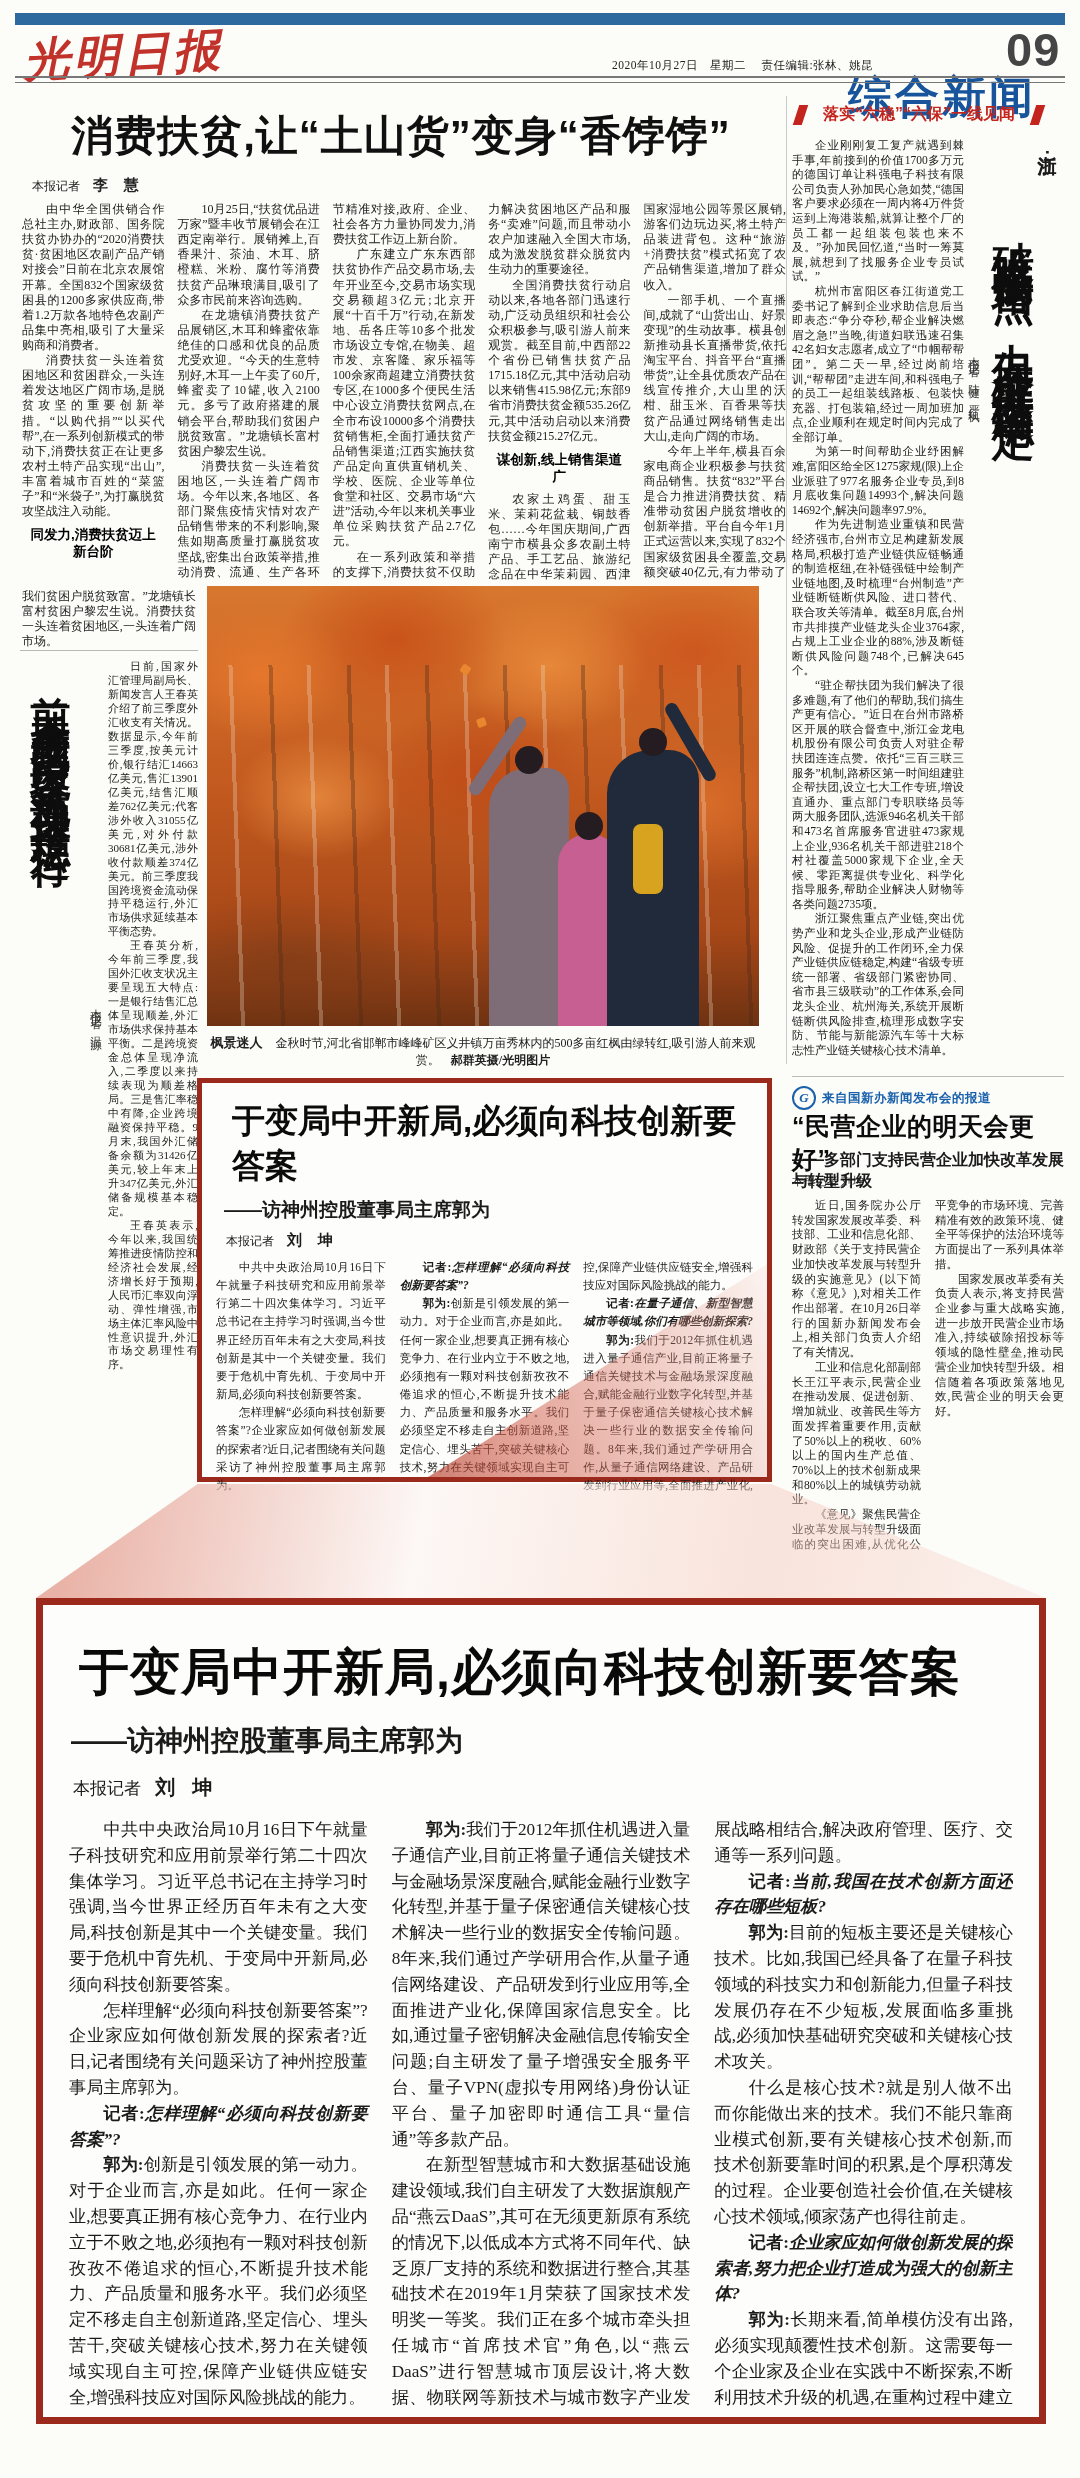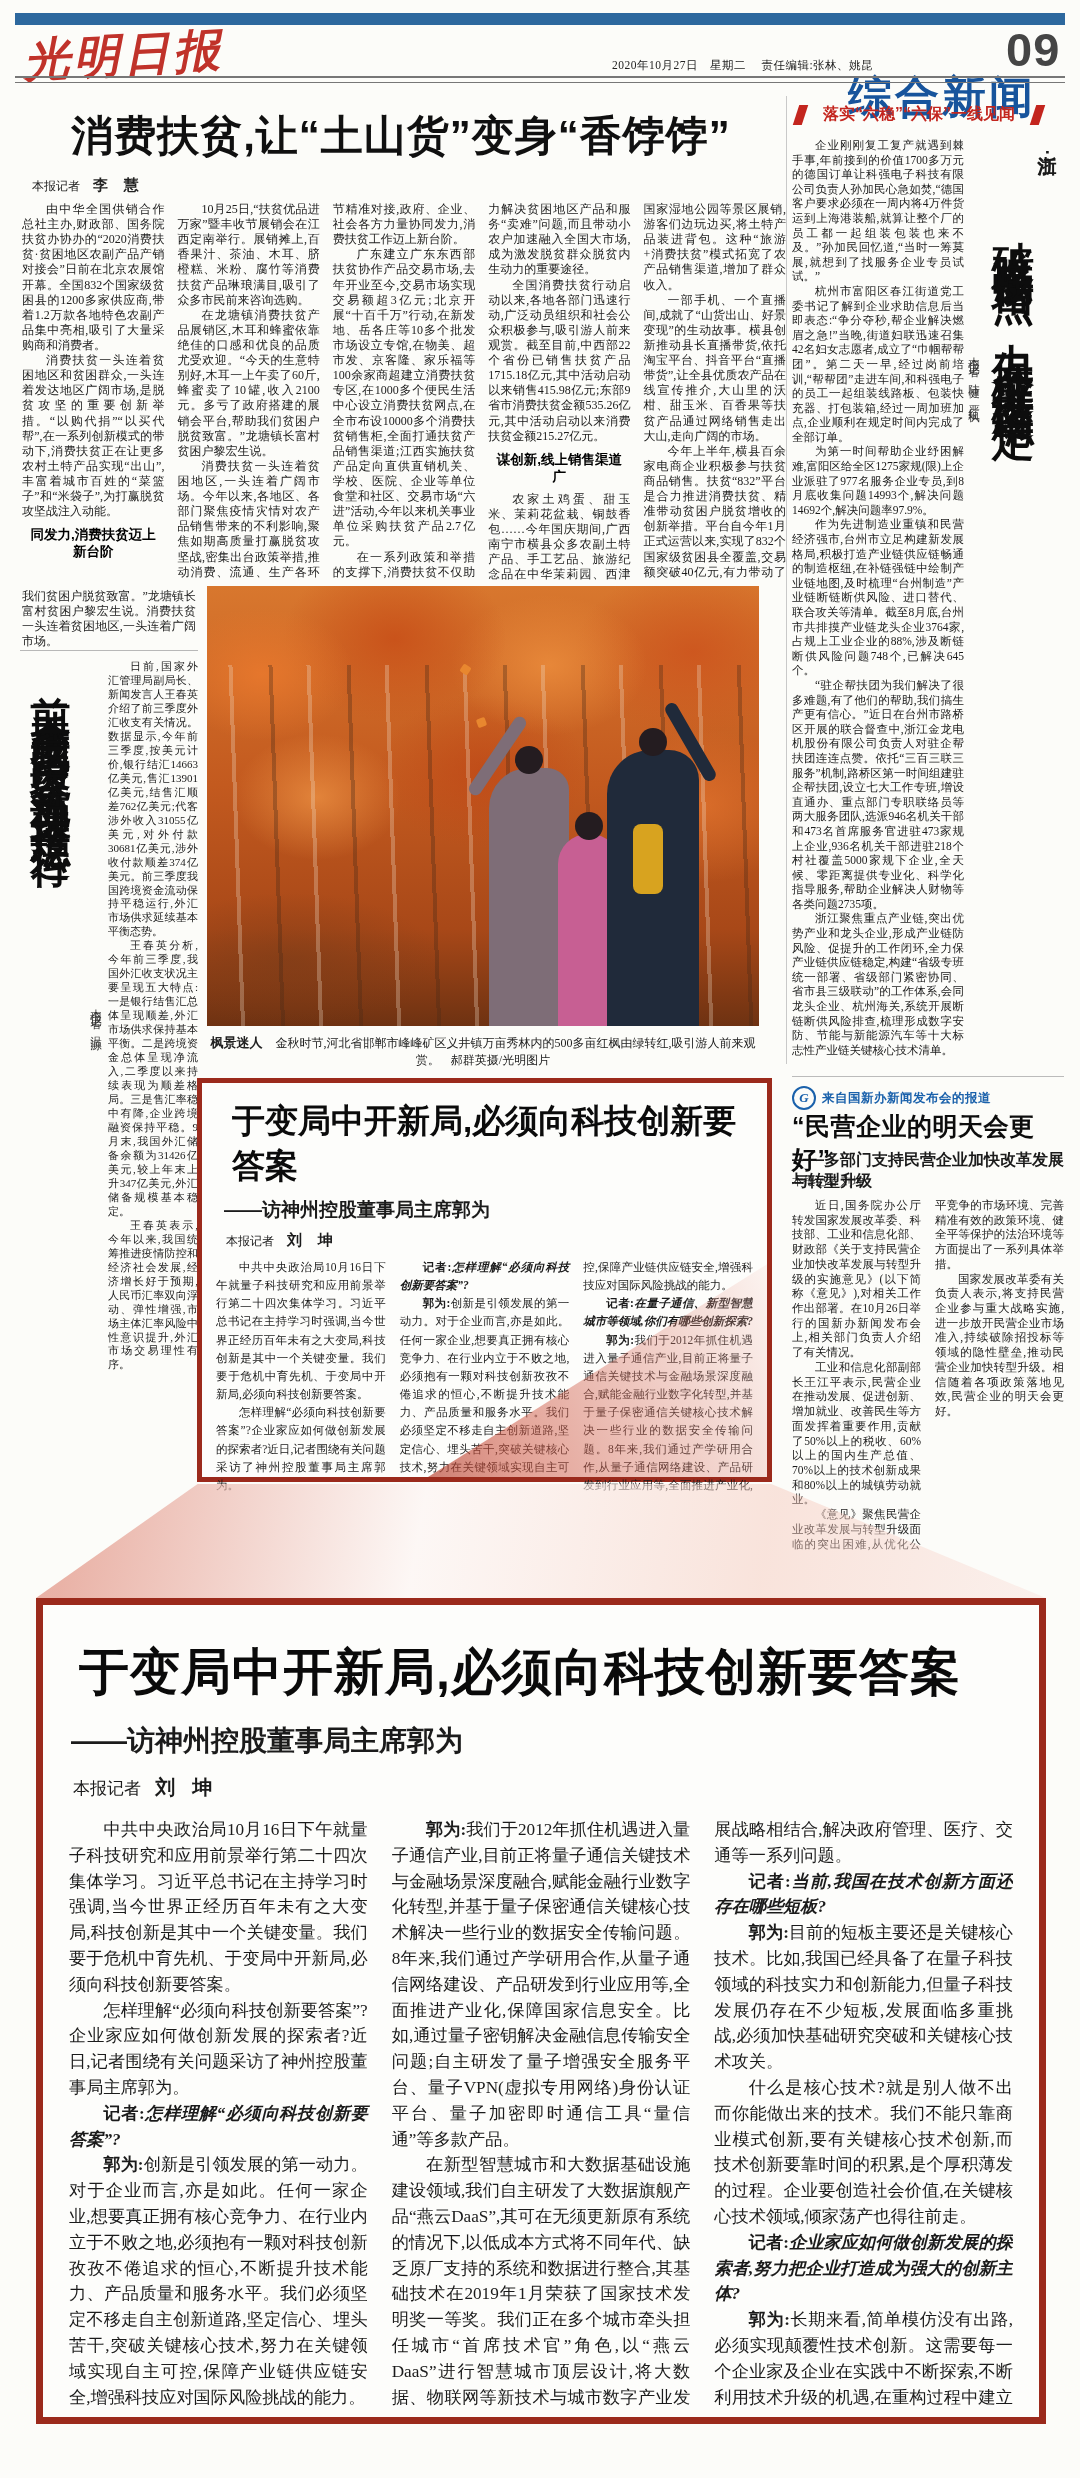--- a/index.html
+++ b/index.html
@@ -50,21 +50,21 @@
   .fig .head{position:absolute;top:-22px;left:50%;transform:translateX(-50%);width:28px;height:28px;border-radius:50%;background:#241c20;}
   .fig1{left:51%;width:80px;height:60%;background:#7e6d77;border-radius:40px 22px 0 0;}
   .fig1 .arm{position:absolute;top:-58px;left:2px;width:13px;height:92px;background:#7e6d77;transform:rotate(34deg);border-radius:8px;}
   .fig2{left:63.5%;width:62px;height:45%;background:#c75f93;border-radius:30px 30px 0 0;}
   .fig3{left:72.5%;width:92px;height:64%;background:#202a3a;border-radius:44px 30px 0 0;}
   .fig3 .arm{position:absolute;top:-52px;right:2px;width:13px;height:88px;background:#202a3a;transform:rotate(-30deg);border-radius:8px;}
   .fig3 .scarf{position:absolute;top:26%;left:26px;width:30px;height:70px;background:#d8a31f;border-radius:8px;}
   .leaf{position:absolute;width:9px;height:9px;background:#e8872f;transform:rotate(35deg);border-radius:2px;}
   .caption{left:207px;top:1034px;width:552px;text-align:center;font-size:12px;color:#222;}
   .caption b{font-size:13px;margin-top:34px;}
-  .caption .credit{font-weight:normal;margin-left:8px;}
+  .caption .credit{font-weight:bold;margin-left:8px;}
   
   .forex-rule{left:20px;top:650px;width:178px;border-top:1px solid #b8b8b8;}
   .vert{writing-mode:vertical-rl;text-orientation:upright;}
   .forex-title{left:24px;top:664px;height:892px;font-size:40px;font-weight:bold;letter-spacing:9px;color:#0d0d0d;}
   .forex-byline{left:88px;top:1000px;height:200px;font-size:11.5px;letter-spacing:3px;color:#333;}
   .forex-body{left:108px;top:660px;width:90px;height:898px;font-size:11px;line-height:1.27;overflow:hidden;}
   
   .vline{left:786px;top:96px;width:1px;height:968px;background:#c9c9c9;}
   
   .zj-body{left:792px;top:138px;width:172px;height:926px;font-size:11.5px;line-height:1.27;overflow:hidden;}

